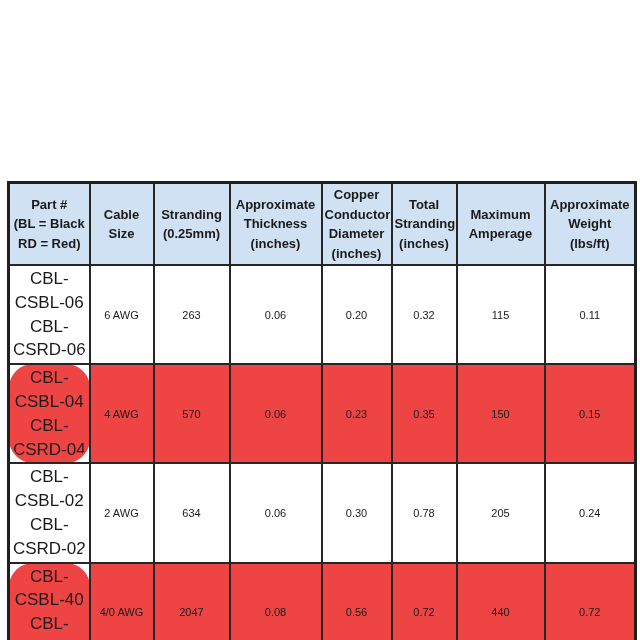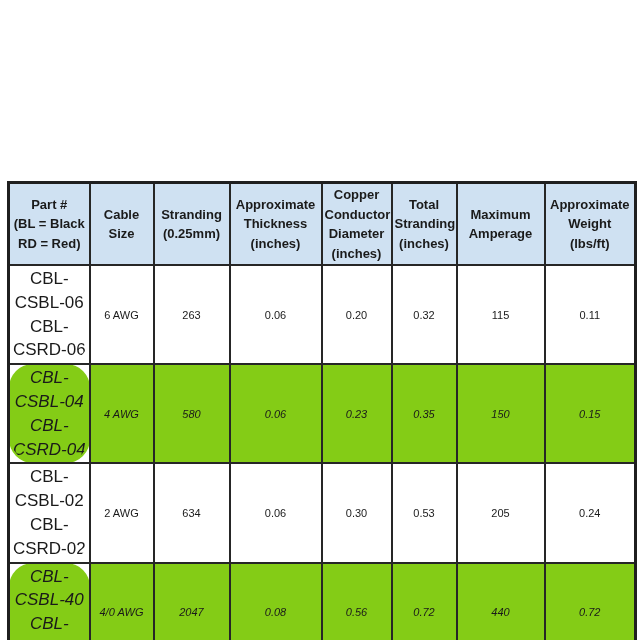--- a/index.html
+++ b/index.html
@@ -36,21 +36,21 @@
     overflow: hidden;
   }
   table.spec thead th {
     background: #cfe1f2;
     font-weight: bold;
     font-size: 13px;
     line-height: 1.5;
     height: 74px;
   }
   table.spec tbody tr { height: 33px; background: #ffffff; }
-  table.spec tbody tr.row-gray { background: #84cc16; font-style: italic; }
+  table.spec tbody tr.row-gray { background: #ef4444; }
   table.spec tbody td {
     font-size: 11px;
     font-weight: 400;
   }
   table.spec tbody td.part-cell {
     font-size: 17px;
     line-height: 1.4;
     border-radius: 24px;
   }
 </style>
@@ -105,35 +105,35 @@
           <td>0.06</td>
           <td>0.20</td>
           <td>0.32</td>
           <td>115</td>
           <td>0.11</td>
         </tr>
         <tr class="row-gray">
           <td class="part-cell">CBL-CSBL-04
 CBL-CSRD-04</td>
           <td>4 AWG</td>
-          <td>580</td>
+          <td>570</td>
           <td>0.06</td>
           <td>0.23</td>
           <td>0.35</td>
           <td>150</td>
           <td>0.15</td>
         </tr>
         <tr>
           <td class="part-cell">CBL-CSBL-02
 CBL-CSRD-02</td>
           <td>2 AWG</td>
           <td>634</td>
           <td>0.06</td>
           <td>0.30</td>
-          <td>0.53</td>
+          <td>0.78</td>
           <td>205</td>
           <td>0.24</td>
         </tr>
         <tr class="row-gray">
           <td class="part-cell">CBL-CSBL-40
 CBL-CSRD-40</td>
           <td>4/0 AWG</td>
           <td>2047</td>
           <td>0.08</td>
           <td>0.56</td>

